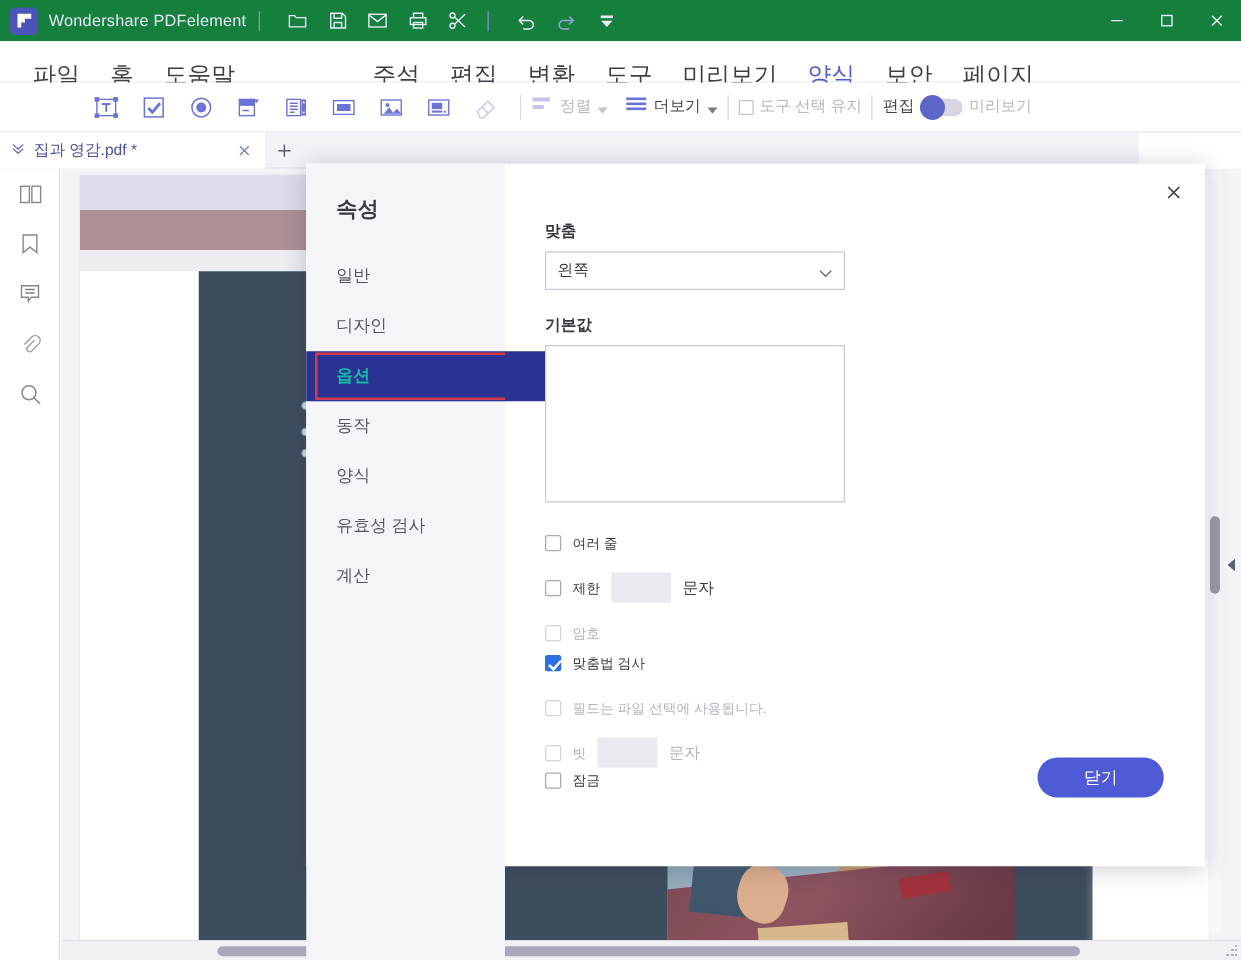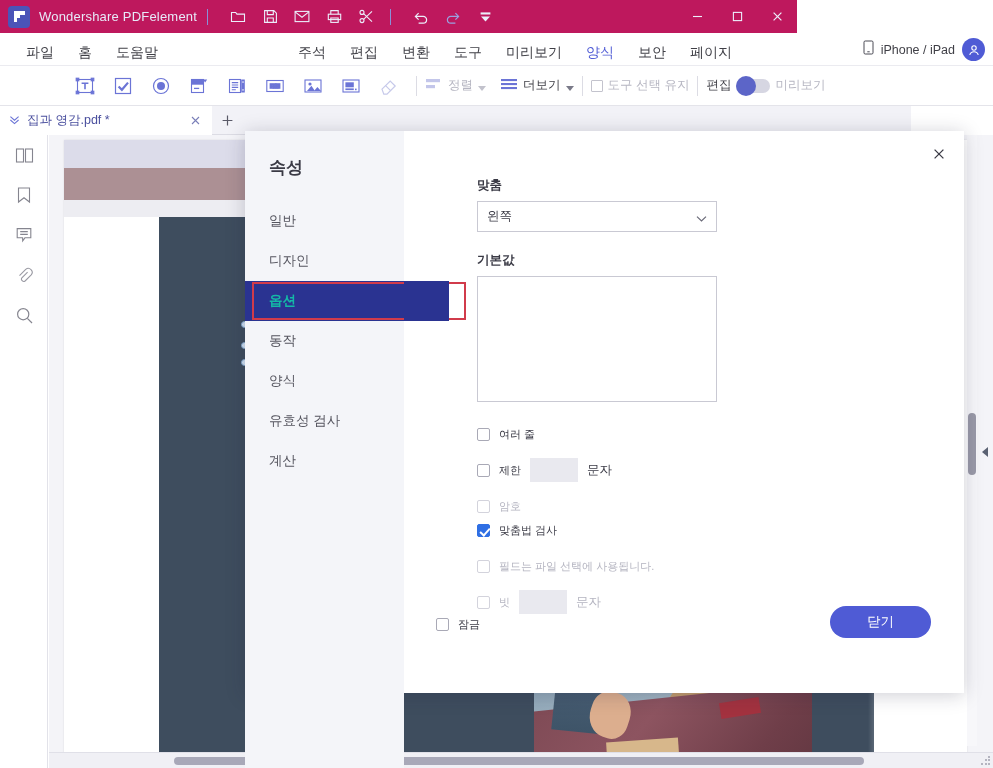--- a/index.html
+++ b/index.html
@@ -7,22 +7,22 @@
     margin: 0; padding: 0;
     width: 993px; height: 768px;
     overflow: hidden;
     font-family: "Liberation Sans", "DejaVu Sans", sans-serif;
     background: #ffffff;
   }
   #app { position: relative; width: 993px; height: 768px; }
 
   
   .titlebar {
-    position: absolute; left: 0; top: 0; width: 797px; height: 33px;
-    background: #be185d; display: flex; align-items: center;
+    position: absolute; left: 0; top: 0; width: 993px; height: 33px;
+    background: #15803d; display: flex; align-items: center;
   }
   .logo-box {
     width: 22px; height: 22px; margin-left: 8px; border-radius: 4px;
     background: #4b54b8; display: flex; align-items: center; justify-content: center;
   }
   .app-title {
     color: #e7e9f8; font-size: 13px; margin-left: 9px; letter-spacing: .2px;
   }
   .tb-sep { width: 1px; height: 16px; background: #8990d8; margin: 0 10px; }
   .tb-icons { display: flex; align-items: center; gap: 4px; margin-left: 6px; }
@@ -37,21 +37,21 @@
   }
 
   
   .menubar {
     position: absolute; left: 0; top: 33px; width: 993px; height: 33px;
     background: #fff; border-bottom: 1px solid #ebebf0;
   }
   .menu-left { position: absolute; left: 14px; top: 0; display: flex; height: 33px; }
   .menu-right { position: absolute; left: 286px; top: 0; display: flex; height: 33px; }
   .menu-item {
-    display: flex; align-items: center; padding: 0 12px; font-size: 14px;
+    display: flex; align-items: flex-end; padding: 0 12px; font-size: 19px;
     color: #3f3f46; height: 40px; position: relative; white-space: nowrap;
   }
   .menu-item.active { color: #4f5bd5; }
   .menu-item.active::after {
     content: ""; position: absolute; left: 10px; right: 10px; bottom: 3px;
     height: 2px; background: #4f5bd5;
   }
   .menu-acct {
     position: absolute; right: 8px; top: 0; height: 33px; display: flex;
     align-items: center; gap: 7px;
@@ -249,21 +249,21 @@
     border: 2px solid #d13b4b; pointer-events: none;
   }
   .nav-item.selected .nav-lbl { position: relative; z-index: 2; }
   .sel-extend {
     position: absolute; left: 159px; width: 45px; height: 40px; background: #2a3391;
   }
   .dlg-close {
     position: absolute; right: 10px; top: 8px; width: 30px; height: 30px;
     display: flex; align-items: center; justify-content: center;
   }
-  .dlg-body { position: absolute; left: 191px; top: 46px; right: 24px; bottom: 0; margin-left: 41px; }
+  .dlg-body { position: absolute; left: 191px; top: 46px; right: 24px; bottom: 0; }
   .fld-label { font-size: 12.5px; font-weight: bold; color: #3a3a45; margin-bottom: 7px; }
   .select-box {
     width: 240px; height: 31px; border: 1px solid #c9c9d3; background: #fff;
     display: flex; align-items: center; padding: 0 9px; font-size: 12.5px; color: #3a3a45;
     position: relative;
   }
   .select-box .chev { position: absolute; right: 9px; top: 10px; }
   .ta-box {
     width: 240px; height: 126px; border: 1px solid #c9c9d3; background: #fff;
   }
@@ -413,35 +413,20 @@
         </div>
       <div class="menu-item active">
           <span>양식</span>
         </div>
       <div class="menu-item">
           <span>보안</span>
         </div>
       <div class="menu-item">
           <span>페이지</span>
         </div>
-    </div>
-    <div class="menu-acct">
-      <span>
-        <svg width="11" height="15" viewBox="0 0 11 15" fill="none" stroke="#4a4a55" stroke-width="1">
-            <rect x="1" y="1" width="9" height="13" rx="1.2"></rect>
-            <path d="M4.3 11.8h2.4"></path>
-          </svg>
-      </span>
-      <span class="acct-label">iPhone / iPad</span>
-      <span class="avatar">
-        <svg width="14" height="14" viewBox="0 0 14 14" fill="none" stroke="#fff" stroke-width="1.1">
-            <circle cx="7" cy="5" r="2.2"></circle>
-            <path d="M2.8 12c.5-2.2 2.2-3.3 4.2-3.3s3.7 1.1 4.2 3.3"></path>
-          </svg>
-      </span>
     </div>
   </div>
 
   <div class="toolbar">
     <div style="width:66px"></div>
     <div class="tool-btn">
       <svg width="22" height="22" viewBox="0 0 22 22" fill="none" stroke="#6b74d6" stroke-width="1.1">
           <rect x="3.5" y="4.5" width="15" height="13"></rect>
           <path d="M7.6 8.2h6.8M11 8.2v6.1" stroke-width="1.6"></path>
           <rect x="2.2" y="3.2" width="2.6" height="2.6" fill="#6b74d6"></rect>

